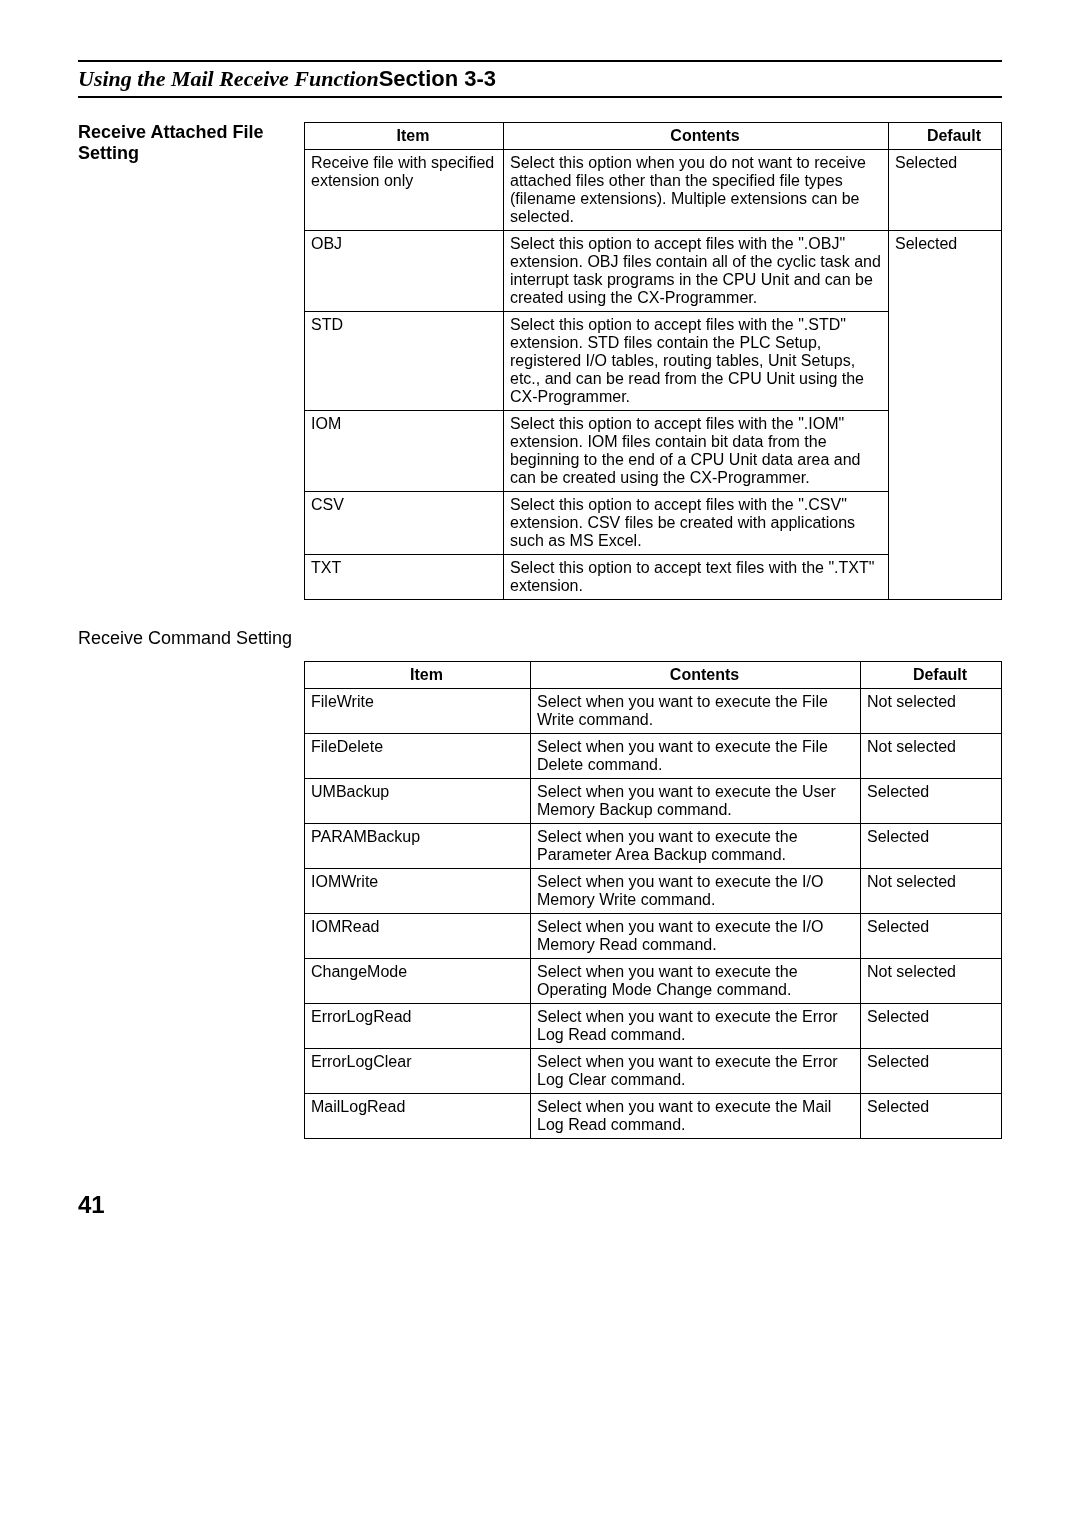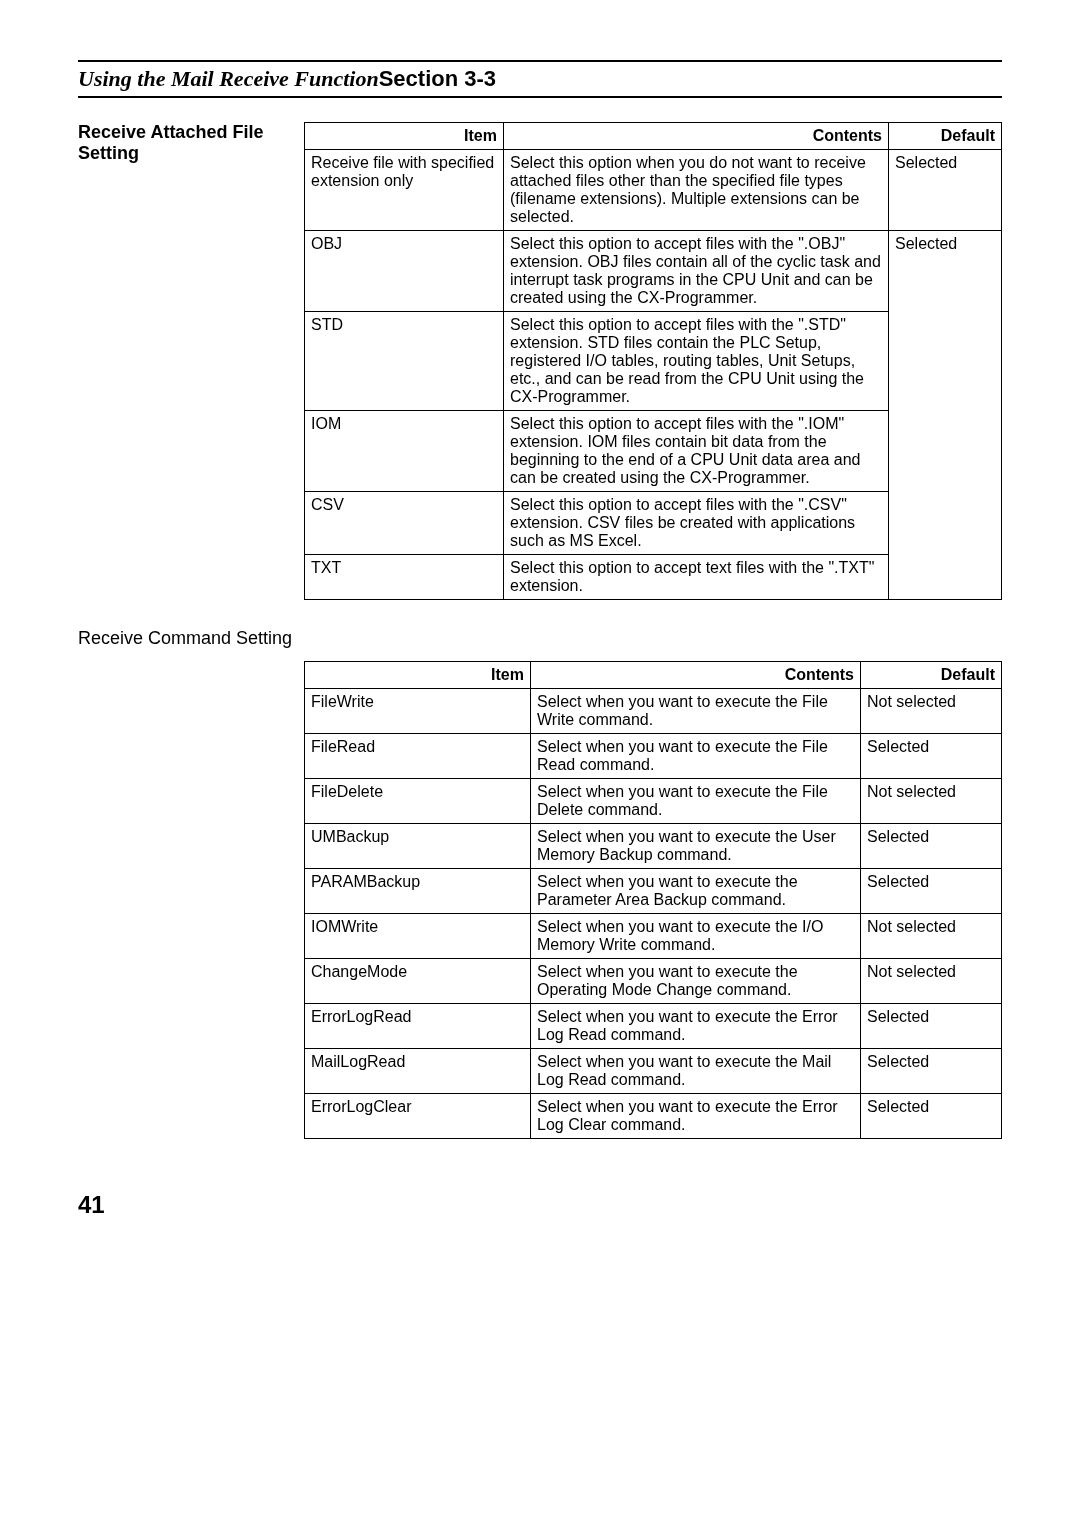--- a/index.html
+++ b/index.html
@@ -58,21 +58,21 @@
       font-size: 16px;
     }
     th, td {
       border: 1px solid #000;
       padding: 4px 6px;
       vertical-align: top;
       text-align: left;
     }
     th {
       font-weight: bold;
-      text-align: right;
+      text-align: center;
       padding-left: 24px;
     }
     .page-number {
       font-weight: bold;
       font-size: 24px;
       margin-top: 52px;
     }
     
     .t1 .c1 { width: 168px; }
     .t1 .c3 { width: 82px; }
@@ -148,62 +148,62 @@
         <th class="c1">Item</th>
         <th>Contents</th>
         <th class="c3">Default</th>
       </tr>
       <tr>
             <td>FileWrite</td>
             <td>Select when you want to execute the File Write command.</td>
             <td>Not selected</td>
           </tr>
       <tr>
-            <td>FileRead</td>
-            <td>Select when you want to execute the File Read command.</td>
-            <td>Selected</td>
-          </tr>
-      <tr>
             <td>FileDelete</td>
             <td>Select when you want to execute the File Delete command.</td>
             <td>Not selected</td>
           </tr>
       <tr>
             <td>UMBackup</td>
             <td>Select when you want to execute the User Memory Backup command.</td>
             <td>Selected</td>
           </tr>
       <tr>
             <td>PARAMBackup</td>
             <td>Select when you want to execute the Parameter Area Backup command.</td>
             <td>Selected</td>
           </tr>
       <tr>
             <td>IOMWrite</td>
             <td>Select when you want to execute the I/O Memory Write command.</td>
             <td>Not selected</td>
           </tr>
       <tr>
+            <td>IOMRead</td>
+            <td>Select when you want to execute the I/O Memory Read command.</td>
+            <td>Selected</td>
+          </tr>
+      <tr>
             <td>ChangeMode</td>
             <td>Select when you want to execute the Operating Mode Change command.</td>
             <td>Not selected</td>
           </tr>
       <tr>
             <td>ErrorLogRead</td>
             <td>Select when you want to execute the Error Log Read command.</td>
             <td>Selected</td>
           </tr>
       <tr>
+            <td>ErrorLogClear</td>
+            <td>Select when you want to execute the Error Log Clear command.</td>
+            <td>Selected</td>
+          </tr>
+      <tr>
             <td>MailLogRead</td>
             <td>Select when you want to execute the Mail Log Read command.</td>
-            <td>Selected</td>
-          </tr>
-      <tr>
-            <td>ErrorLogClear</td>
-            <td>Select when you want to execute the Error Log Clear command.</td>
             <td>Selected</td>
           </tr>
     </tbody>
       </table>
   </div>
 </div>
 
 <div class="page-number">41</div>
 
 </body></html>

